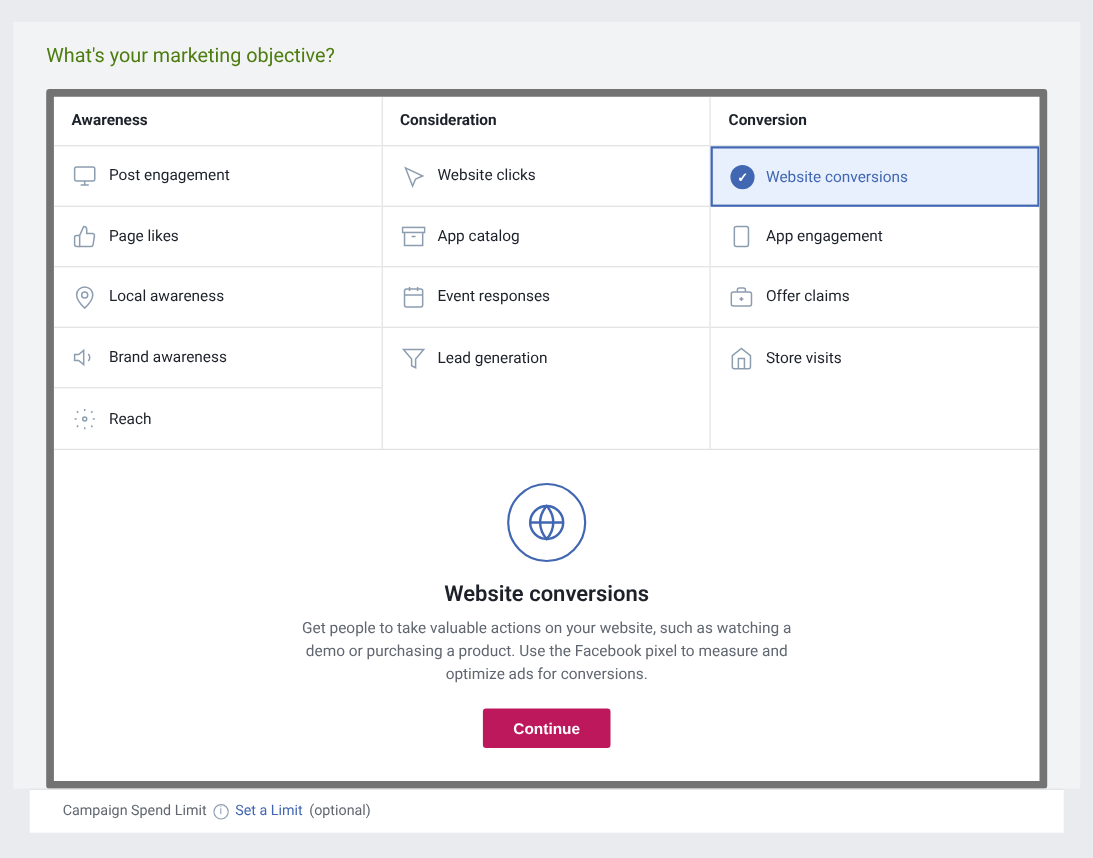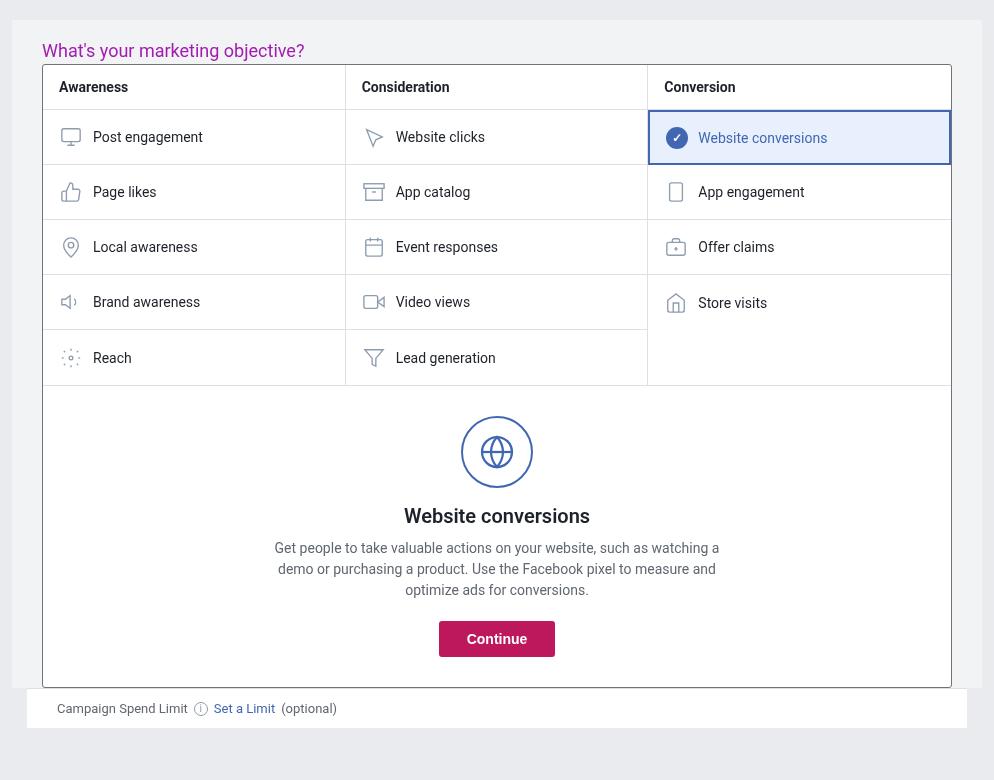--- a/index.html
+++ b/index.html
@@ -13,26 +13,26 @@
       padding: 20px;
     }
     .page-container {
       width: 970px;
       background: #f2f3f5;
       padding: 20px 30px 0 30px;
     }
     .page-title {
       font-size: 18px;
       font-weight: 400;
-      color: #a21caf;
-      margin-bottom: 3px;
+      color: #4d7c0f;
+      margin-bottom: 20px;
     }
     .card {
       background: #fff;
-      border: 1px solid #737373;
+      border: 7px solid #737373;
       border-radius: 3px;
       overflow: hidden;
     }
     .grid-header {
       display: grid;
       grid-template-columns: 1fr 1fr 1fr;
       border-bottom: 1px solid #dddfe2;
     }
     .col-header {
       padding: 14px 16px;
@@ -266,29 +266,20 @@
         <div class="grid-cell">
           <span class="cell-icon">
             <svg viewBox="0 0 24 24" fill="none" stroke="currentColor" stroke-width="1.5">
                 <rect x="3" y="4" width="18" height="18" rx="2"></rect>
                 <line x1="16" y1="2" x2="16" y2="6"></line>
                 <line x1="8" y1="2" x2="8" y2="6"></line>
                 <line x1="3" y1="10" x2="21" y2="10"></line>
               </svg>
           </span>
           <span class="cell-label">Event responses</span>
-        </div>
-        <div class="grid-cell">
-          <span class="cell-icon">
-            <svg viewBox="0 0 24 24" fill="none" stroke="currentColor" stroke-width="1.5">
-                <polygon points="23 7 16 12 23 17 23 7"></polygon>
-                <rect x="1" y="5" width="15" height="14" rx="2"></rect>
-              </svg>
-          </span>
-          <span class="cell-label">Video views</span>
         </div>
         <div class="grid-cell">
           <span class="cell-icon">
             <svg viewBox="0 0 24 24" fill="none" stroke="currentColor" stroke-width="1.5">
                 <polygon points="22 3 2 3 10 12.46 10 19 14 21 14 12.46 22 3"></polygon>
               </svg>
           </span>
           <span class="cell-label">Lead generation</span>
         </div>
       </div>

